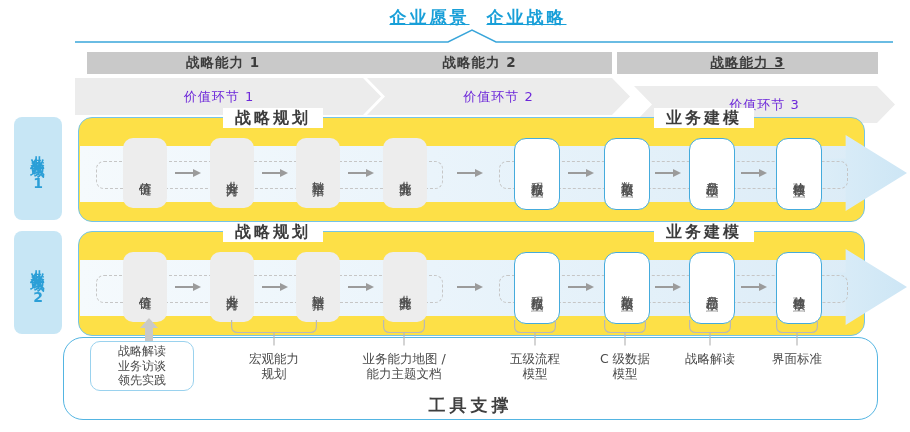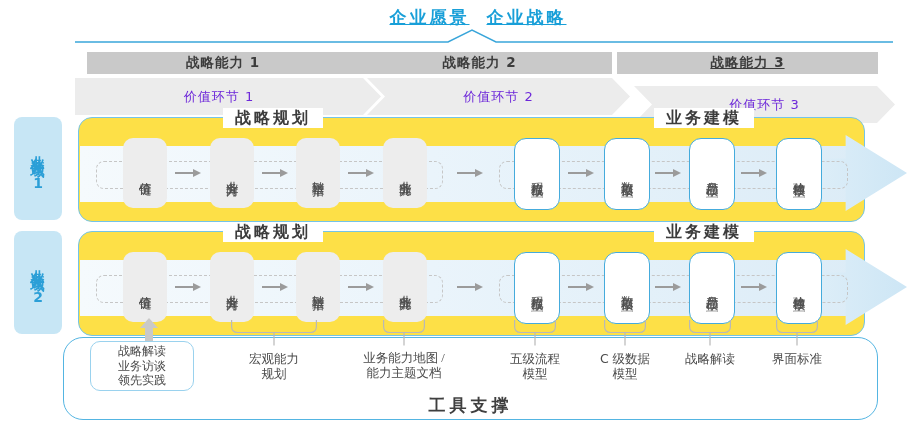--- a/index.html
+++ b/index.html
@@ -78,21 +78,21 @@
                 line-height:14.5px;z-index:6;white-space:nowrap;}
 
   .up-arrow{position:absolute;left:140px;top:318px;width:18px;height:24px;z-index:6;}
   .up-arrow .ua-head{width:0;height:0;margin:0 auto;border-bottom:10px solid #c9c9c9;
                      border-left:9px solid transparent;border-right:9px solid transparent;}
   .up-arrow .ua-stem{width:8px;height:14px;background:#c9c9c9;margin:0 auto;}
 
   .bracket{position:absolute;top:320px;z-index:5;}
   .annot{position:absolute;top:351px;transform:translateX(-50%);text-align:center;font-size:12.5px;
          color:#4a4a4a;line-height:15px;white-space:nowrap;z-index:6;}
-  .an1{left:274px;} .an2{left:404px;font-family:Liberation Serif, serif;} .an3{left:535px;} .an4{left:625px;} .an5{left:710px;} .an6{left:797px;}
+  .an1{left:274px;} .an2{left:404px;} .an3{left:535px;} .an4{left:625px;} .an5{left:710px;} .an6{left:797px;}
 </style>
 </head>
 <body>
 
 <div class="stage">
 
   <div class="main-title">
     <span>企业愿景</span>
     <span>企业战略</span>
   </div>

